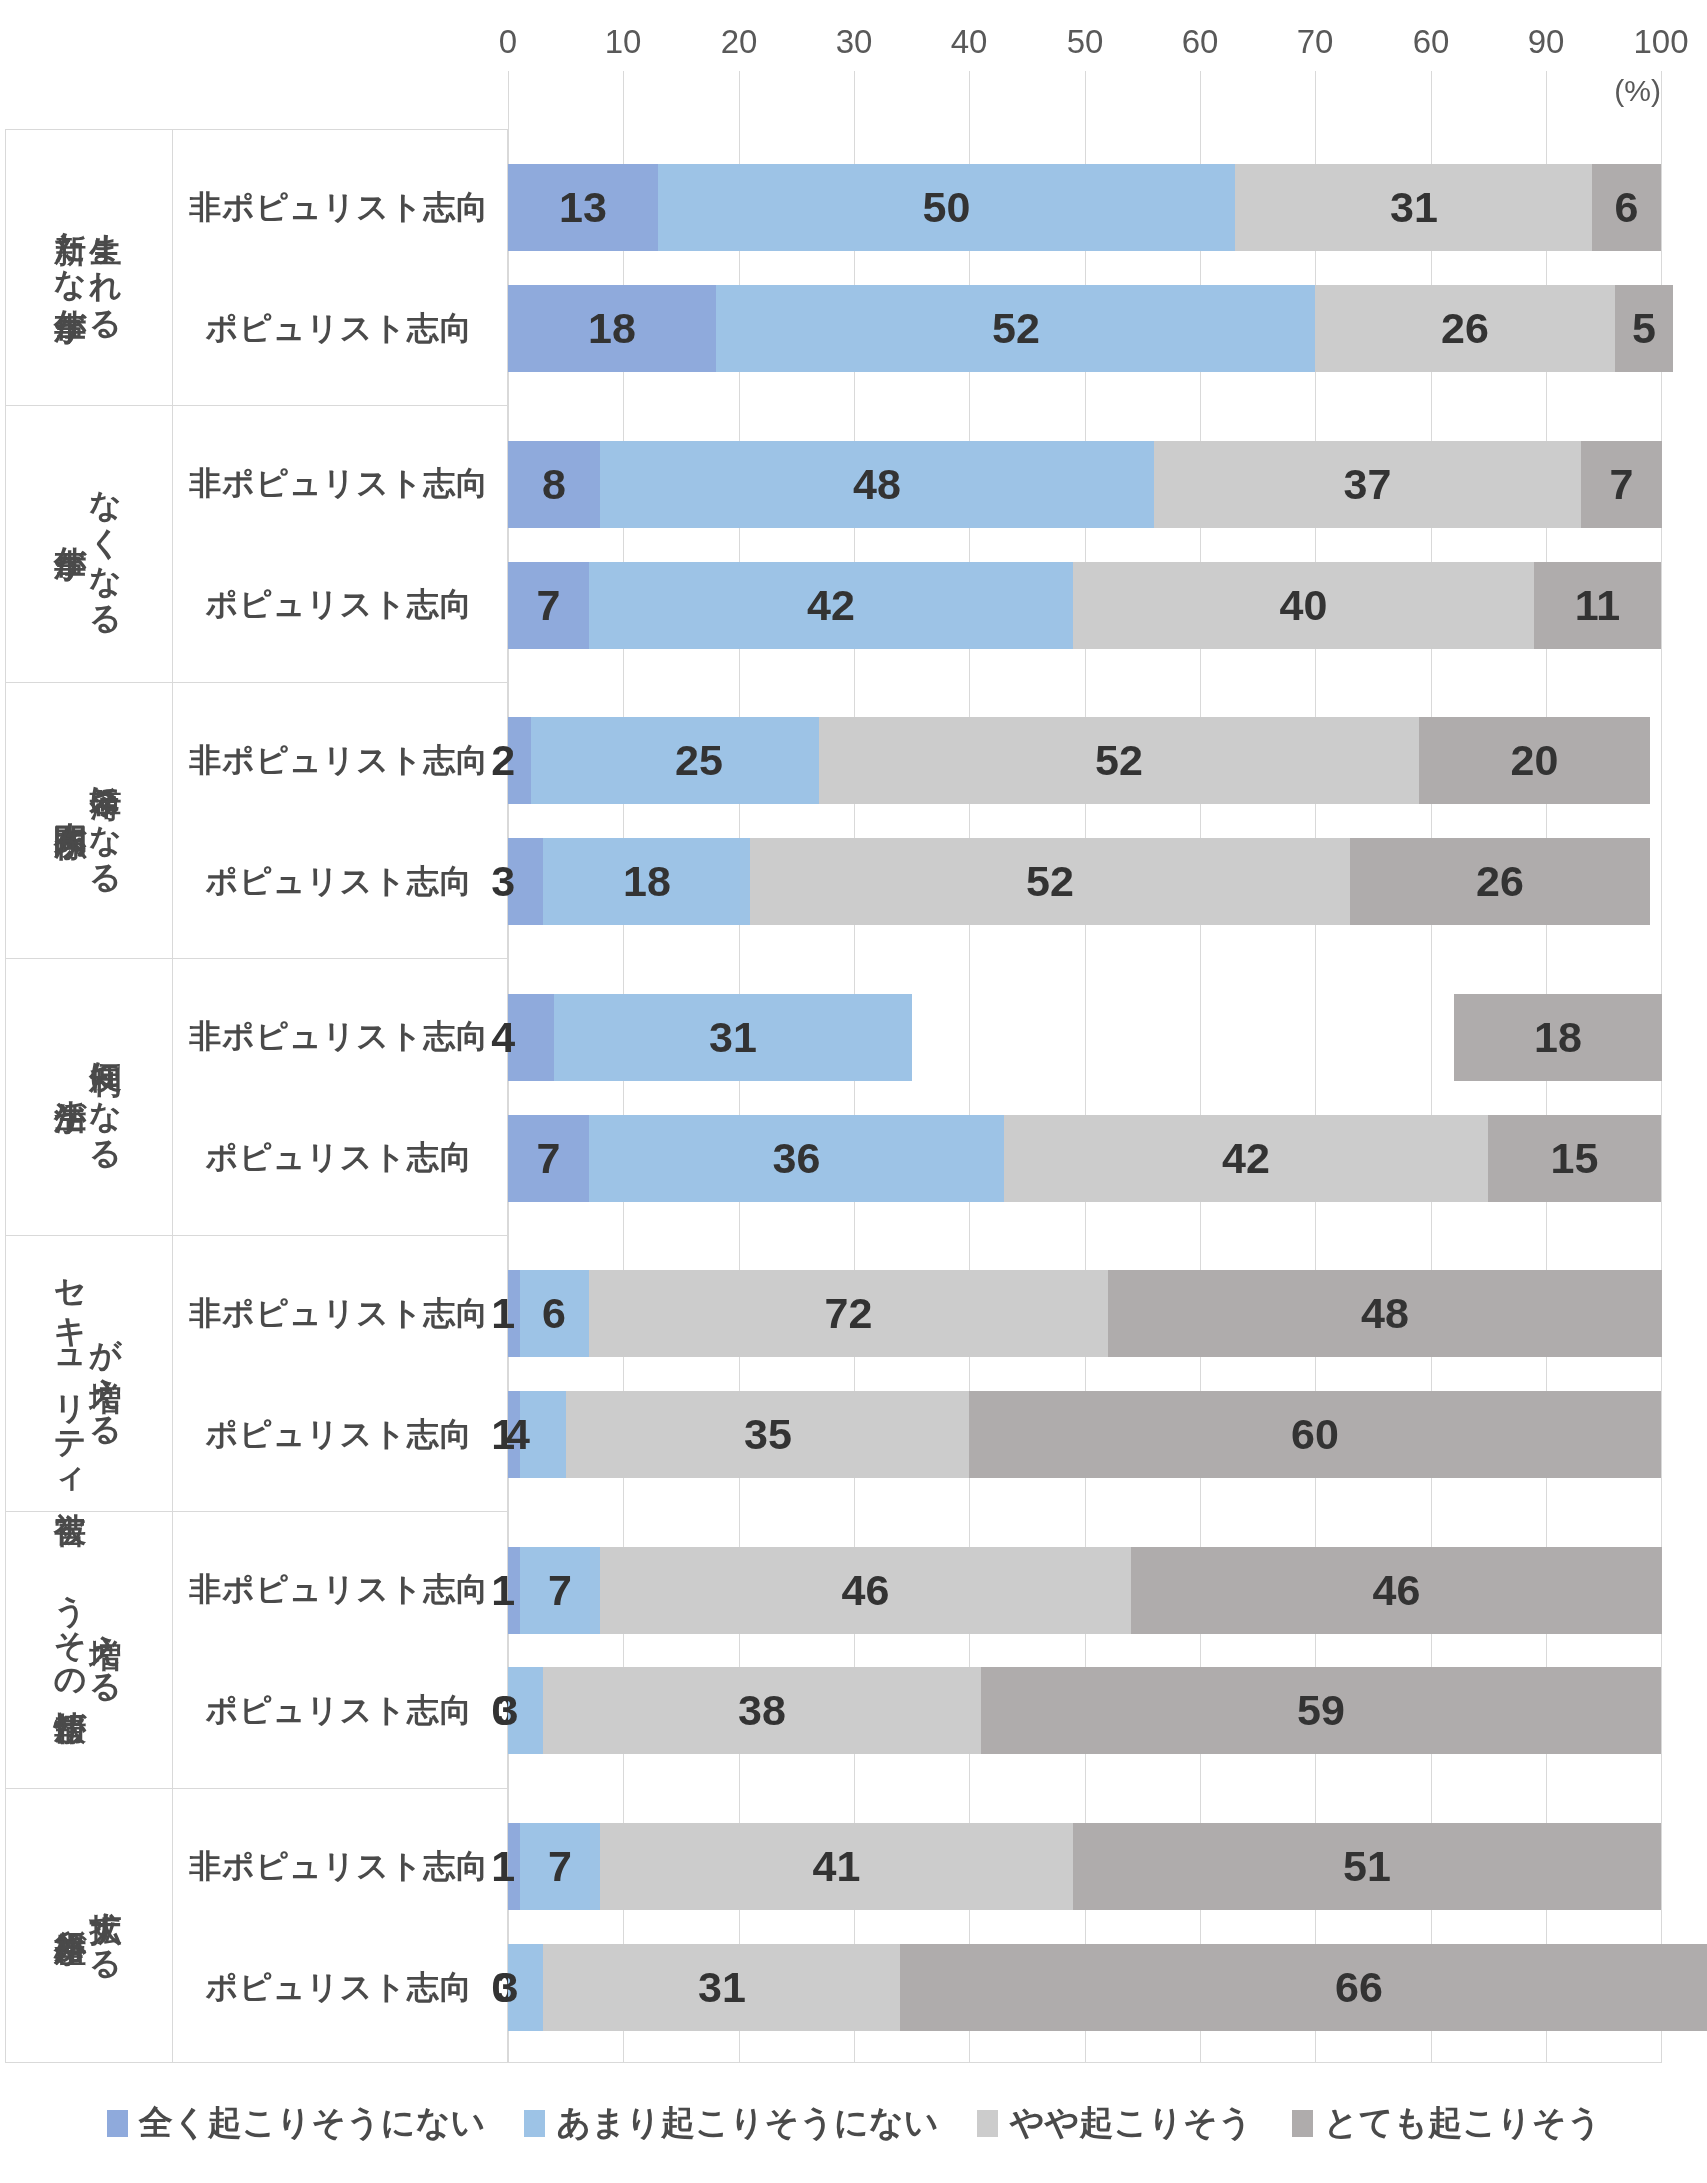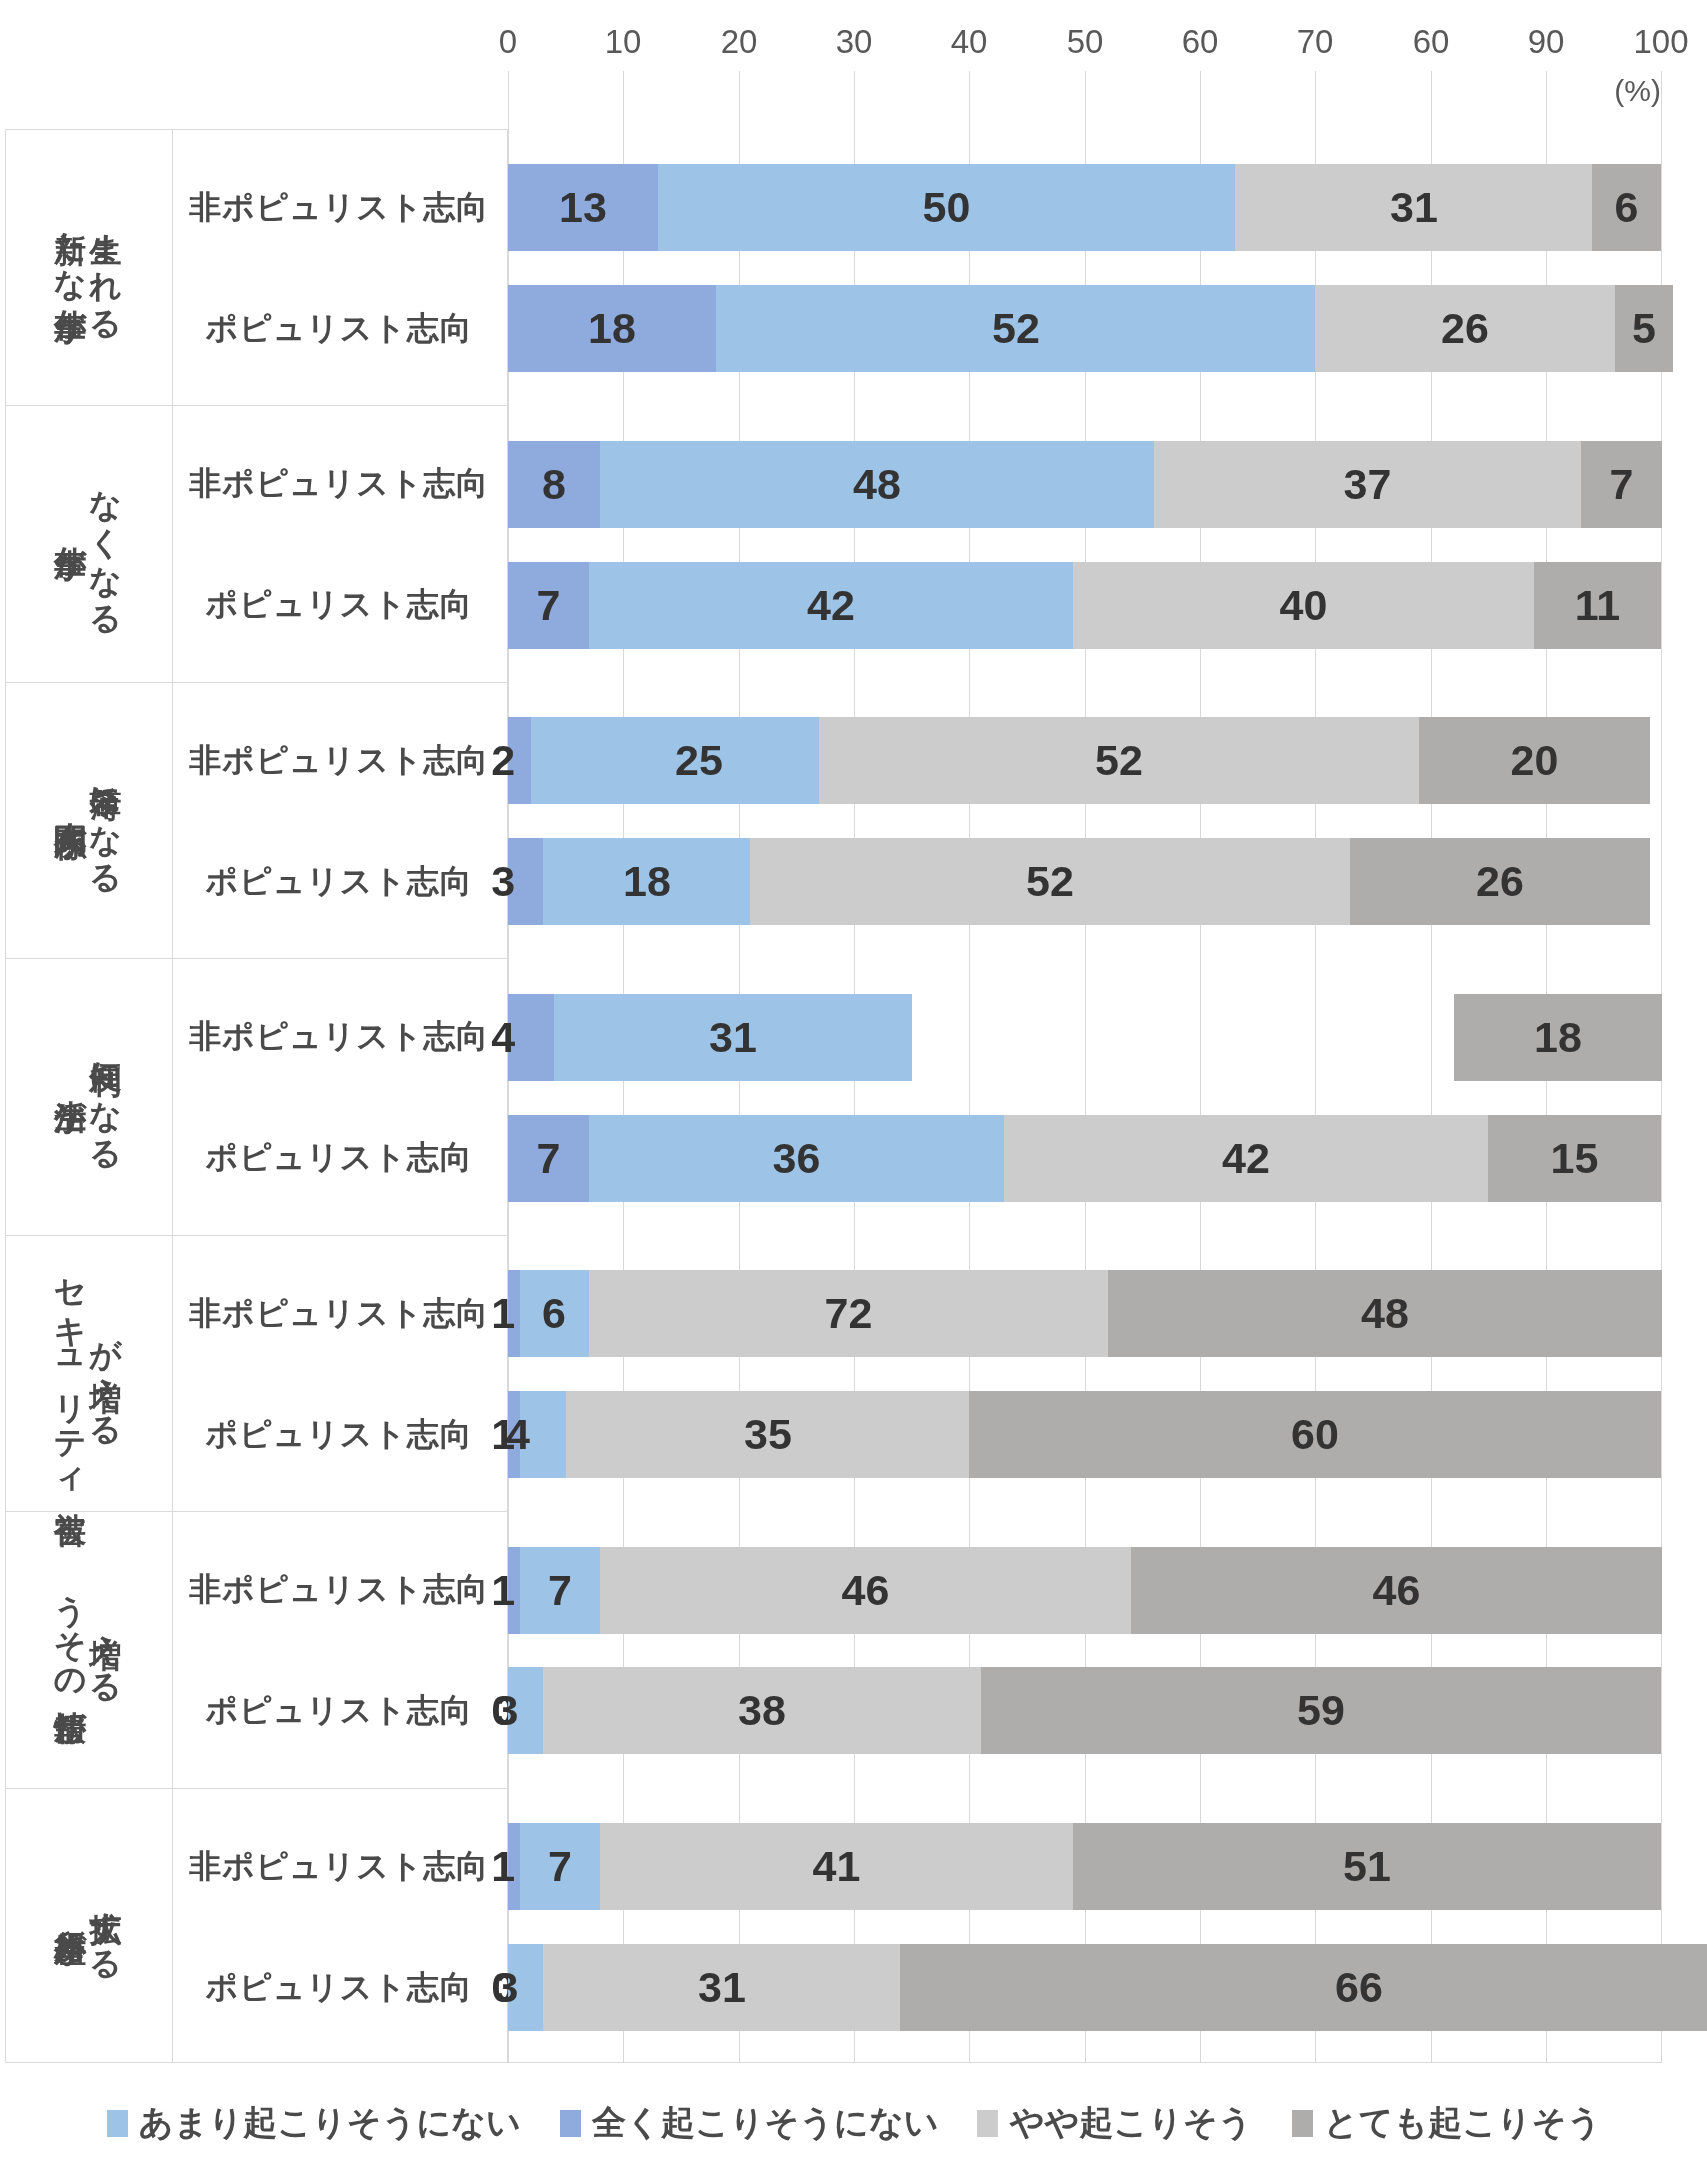--- a/index.html
+++ b/index.html
@@ -409,26 +409,26 @@
           <div class="vtext">所得格差が</div>
           <div class="vtext">拡大する</div>
         </div>
         <div class="series-label" style="top: 35px;">非ポピュリスト志向</div>
         <div class="series-label" style="top: 156px;">ポピュリスト志向</div>
       </div>
     </div>
 
   <div class="legend" id="legend-root">
       <div class="legend-item">
+        <span class="legend-swatch" style="background: rgb(143, 170, 220);"></span>
+        <span class="legend-text">全く起こりそうにない</span>
+      </div>
+      <div class="legend-item">
         <span class="legend-swatch" style="background: rgb(157, 195, 230);"></span>
         <span class="legend-text">あまり起こりそうにない</span>
-      </div>
-      <div class="legend-item">
-        <span class="legend-swatch" style="background: rgb(143, 170, 220);"></span>
-        <span class="legend-text">全く起こりそうにない</span>
       </div>
       <div class="legend-item">
         <span class="legend-swatch" style="background: rgb(204, 204, 204);"></span>
         <span class="legend-text">やや起こりそう</span>
       </div>
       <div class="legend-item">
         <span class="legend-swatch" style="background: rgb(175, 172, 172);"></span>
         <span class="legend-text">とても起こりそう</span>
       </div>
     </div>

